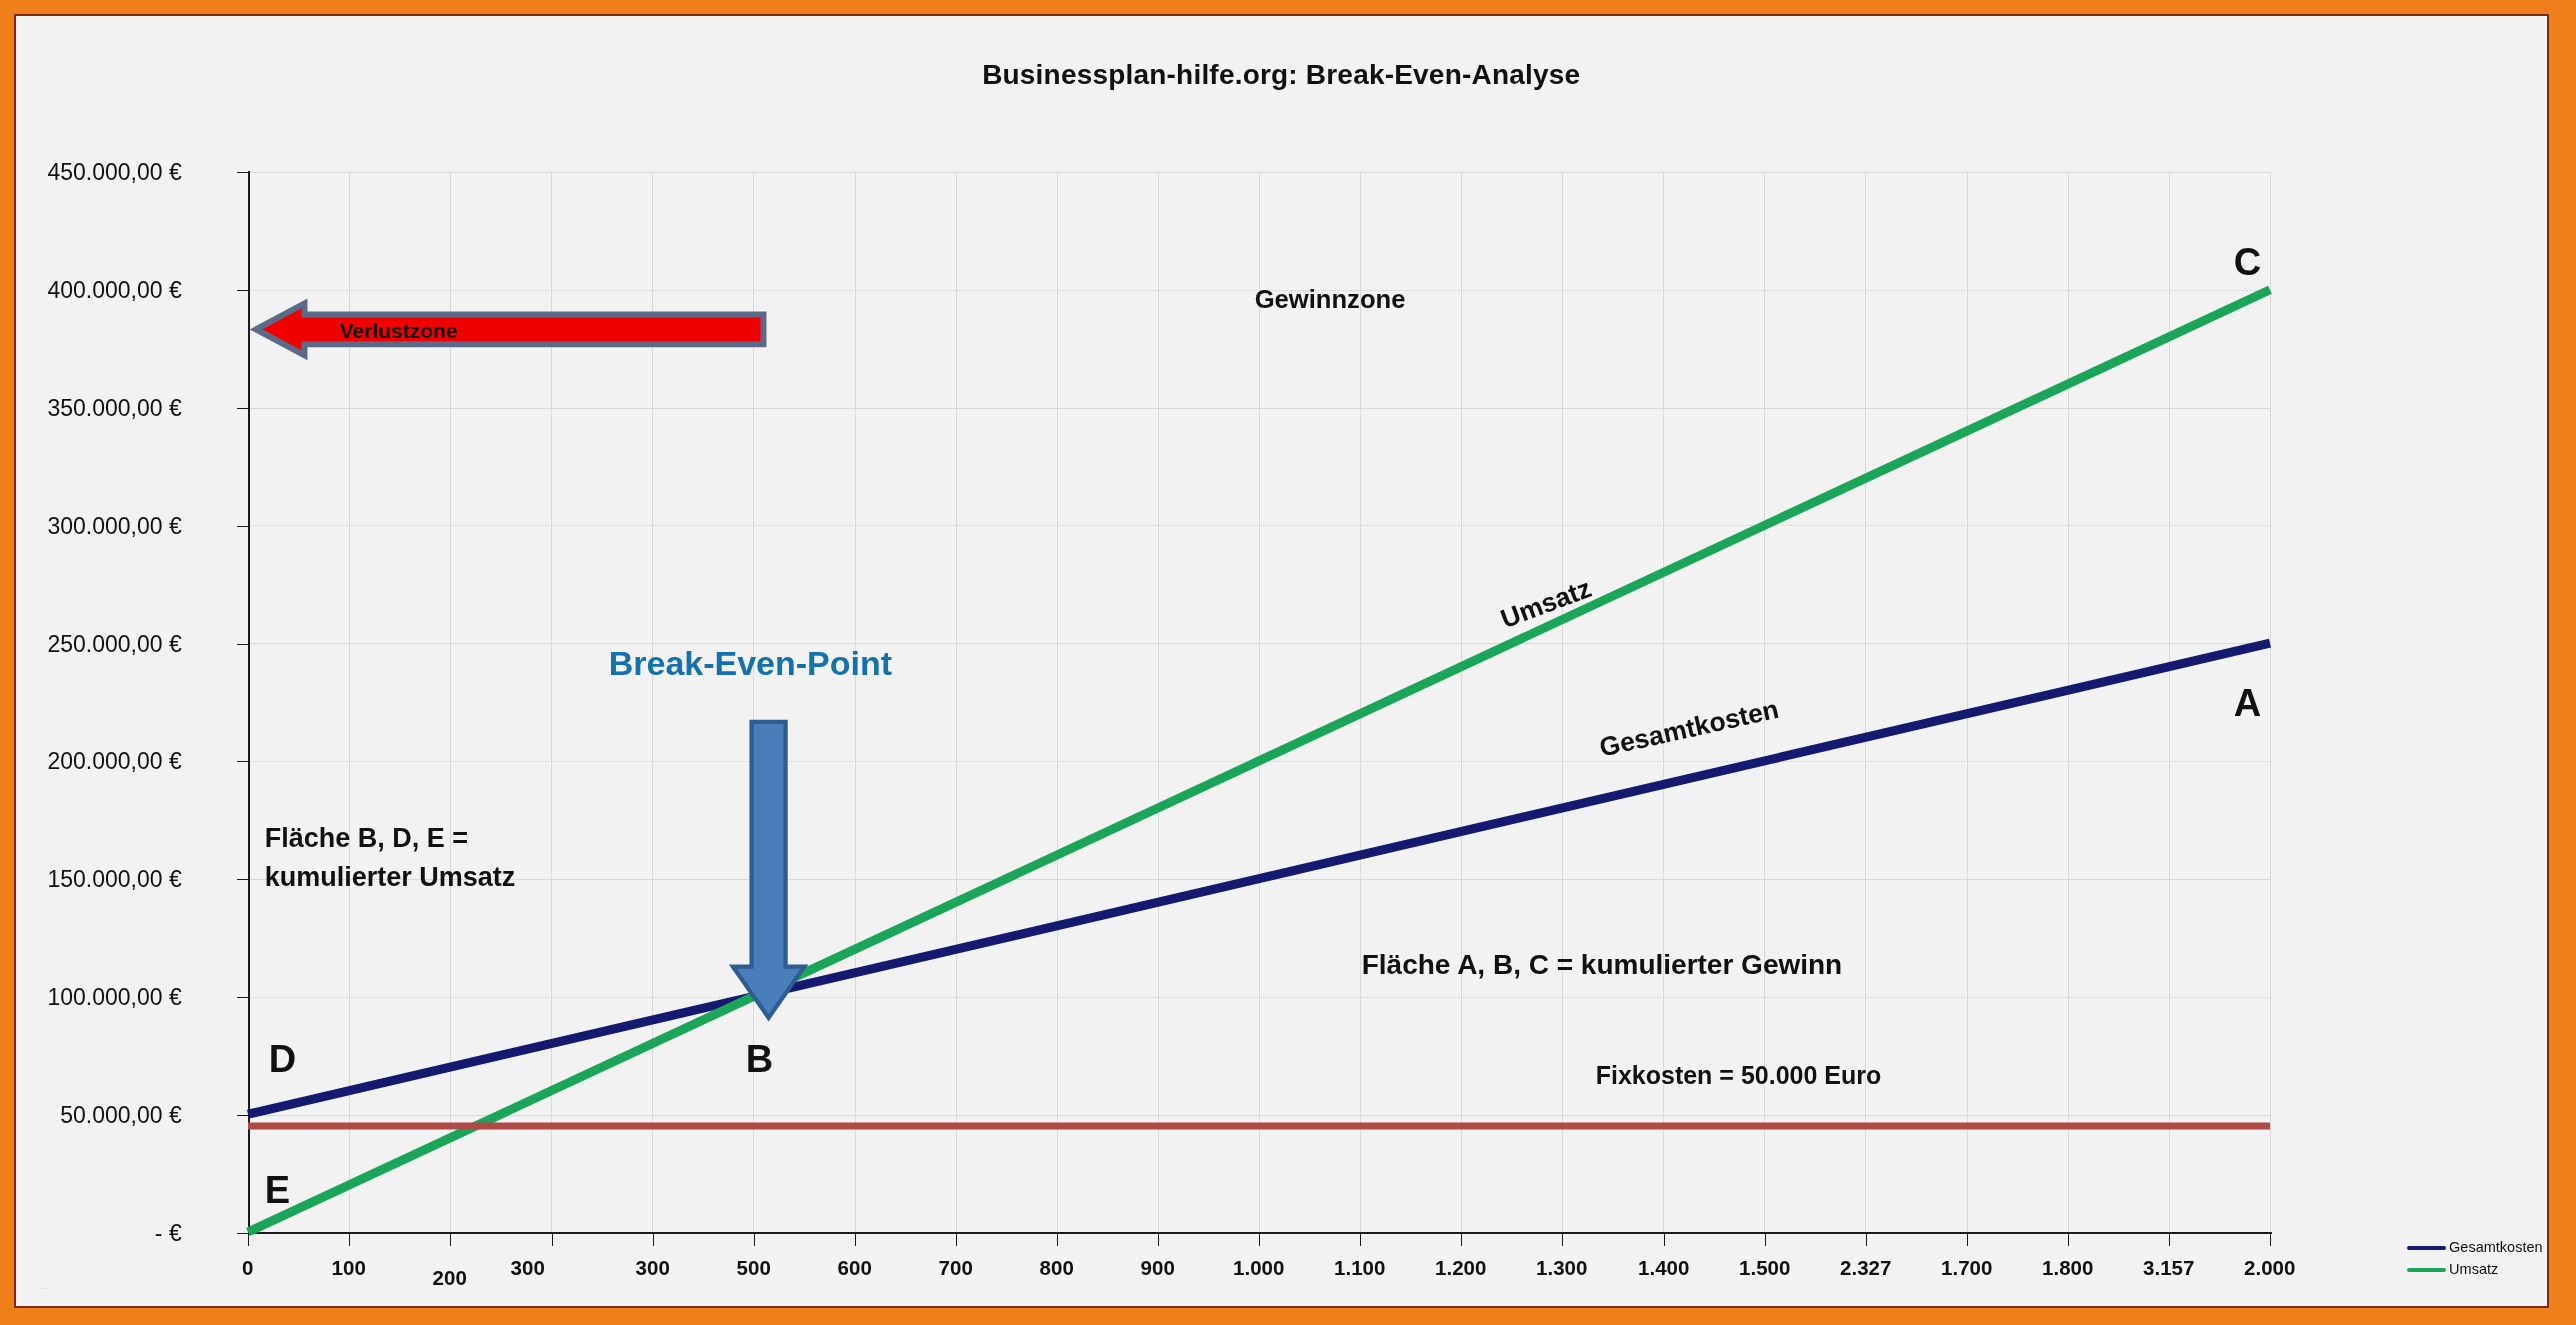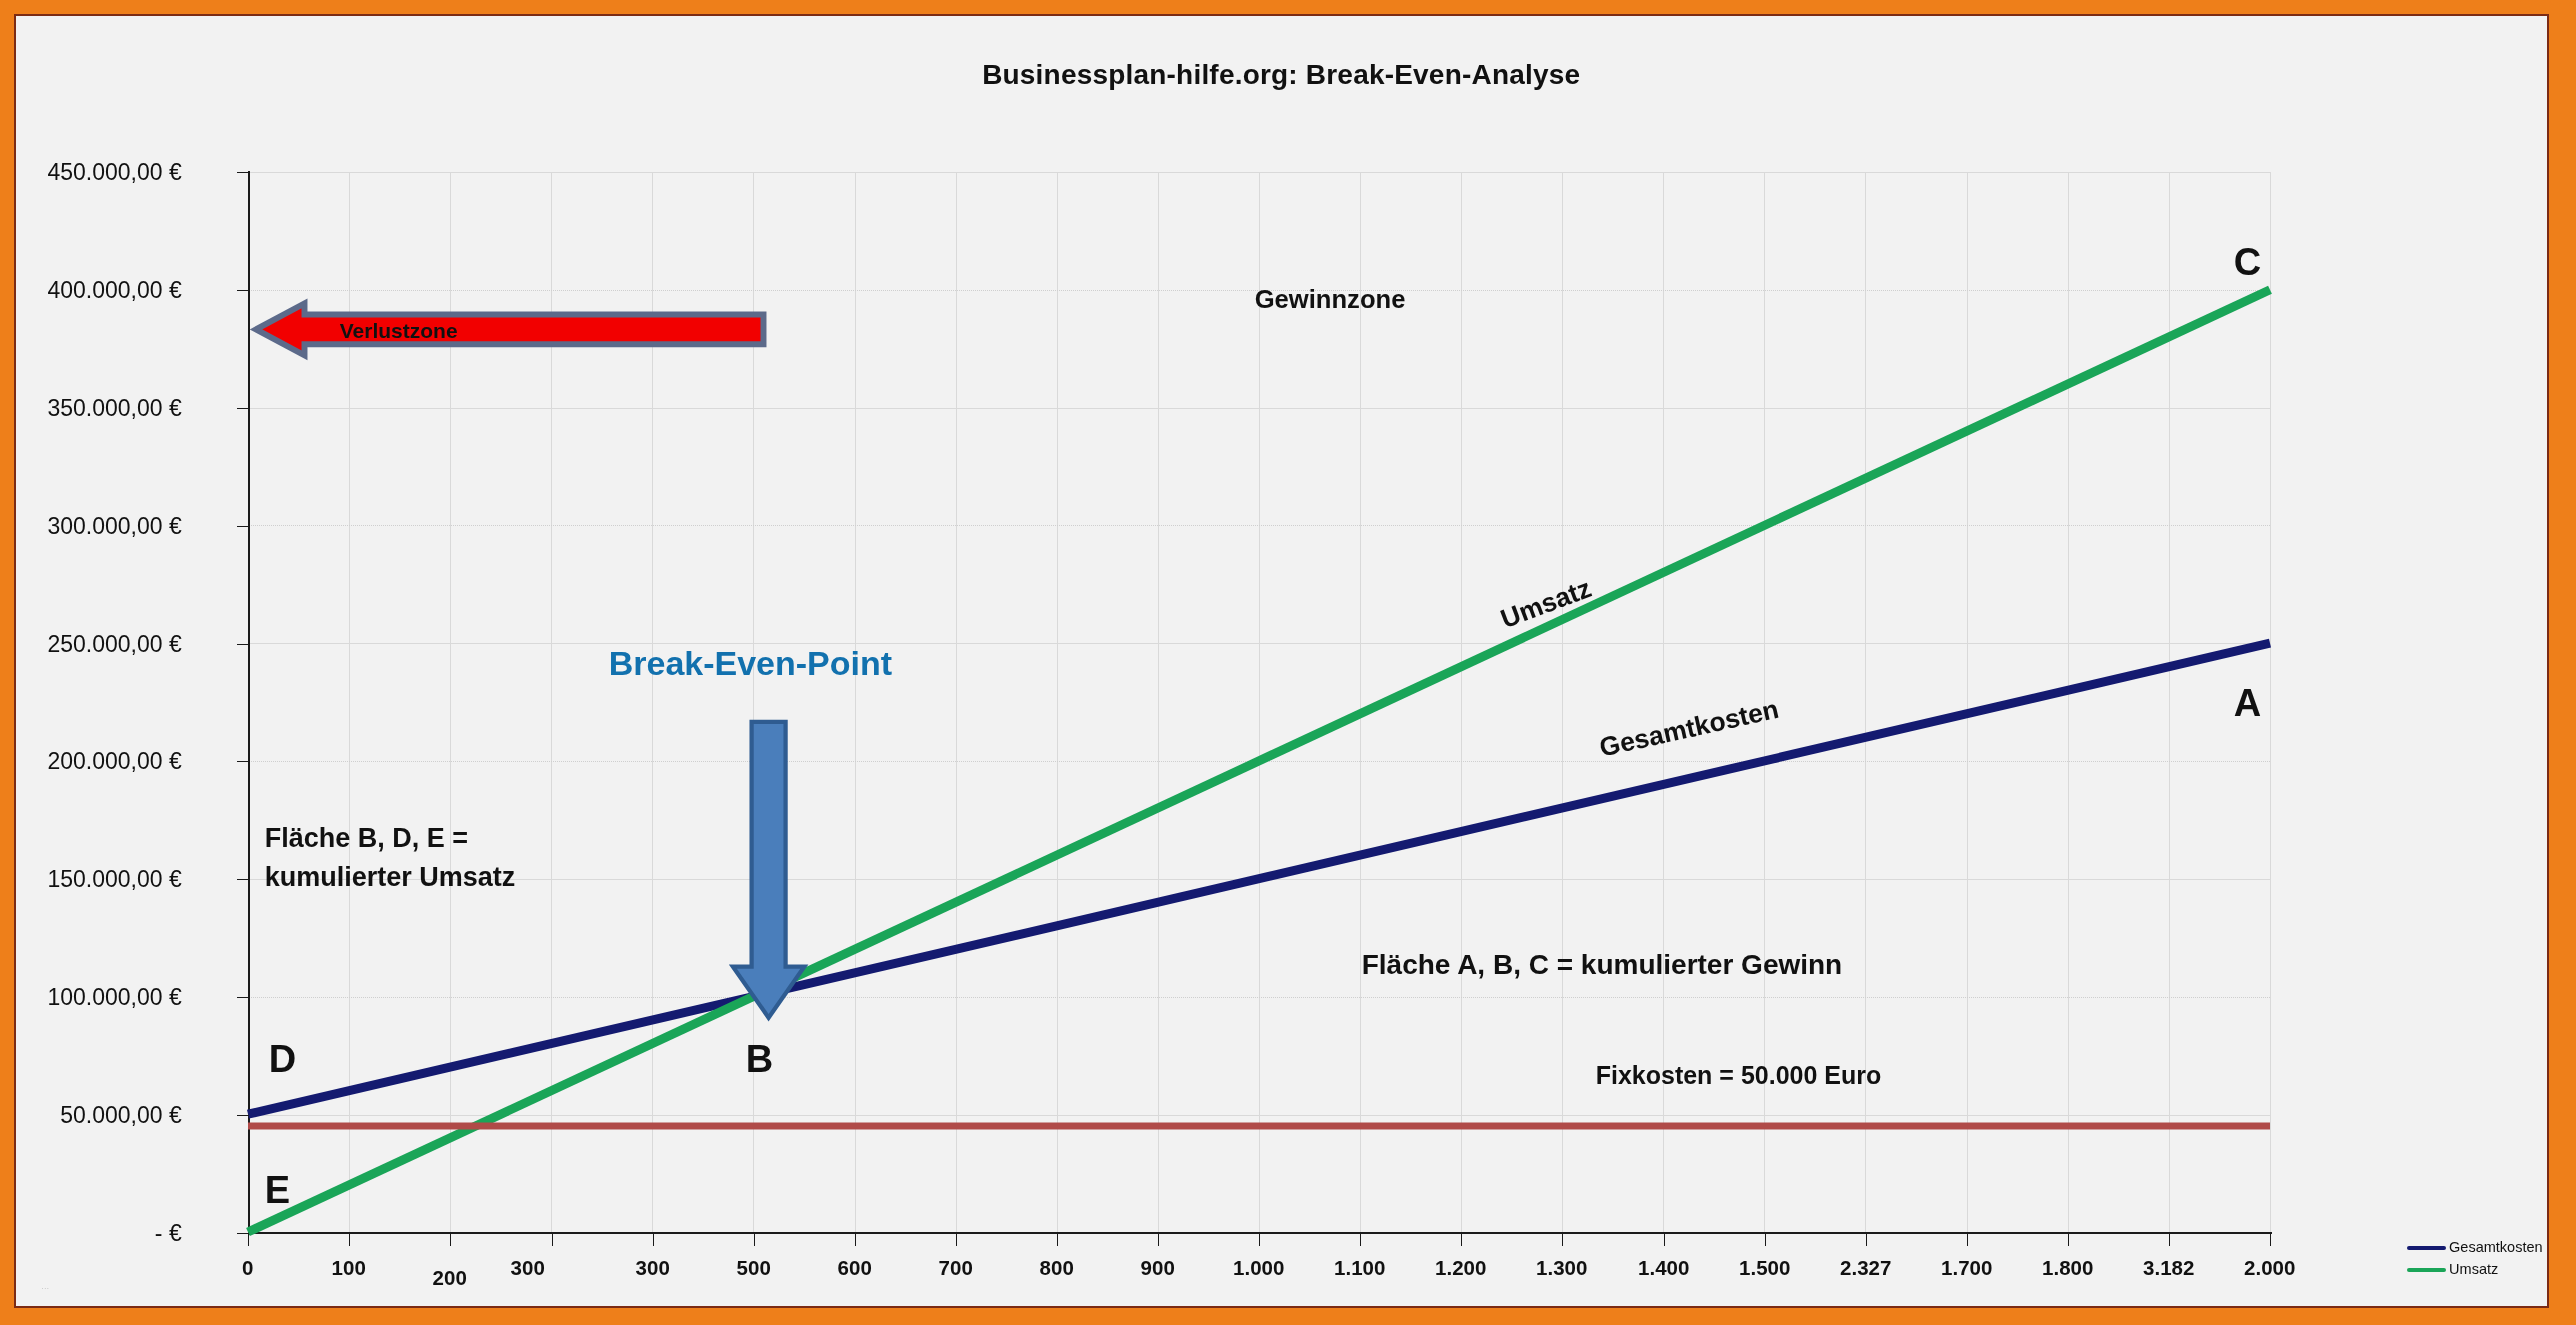--- a/index.html
+++ b/index.html
@@ -177,21 +177,21 @@
         <div class="xlabel" style="left: 1142px;">900</div>
         <div class="xlabel" style="left: 1243px;">1.000</div>
         <div class="xlabel" style="left: 1344px;">1.100</div>
         <div class="xlabel" style="left: 1445px;">1.200</div>
         <div class="xlabel" style="left: 1546px;">1.300</div>
         <div class="xlabel" style="left: 1648px;">1.400</div>
         <div class="xlabel" style="left: 1749px;">1.500</div>
         <div class="xlabel" style="left: 1850px;">2.327</div>
         <div class="xlabel" style="left: 1951px;">1.700</div>
         <div class="xlabel" style="left: 2052px;">1.800</div>
-        <div class="xlabel" style="left: 2153px;">3.182</div>
+        <div class="xlabel" style="left: 2153px;">3.157</div>
         <div class="xlabel" style="left: 2254px;">2.000</div>
       </div>
 
     <svg id="series-svg" viewBox="0 0 2368 1242" preserveAspectRatio="none">
       <g id="series-group">
           <polyline points="0,1104 2368,552" fill="none" stroke="#141a70" stroke-width="9" vector-effect="non-scaling-stroke"></polyline>
           <polyline points="0,1242 2368,138" fill="none" stroke="#1aa558" stroke-width="9" vector-effect="non-scaling-stroke"></polyline>
           <polyline points="0,1117.8 2368,1117.8" fill="none" stroke="#b04a48" stroke-width="7" vector-effect="non-scaling-stroke"></polyline>
         </g>
     </svg>

